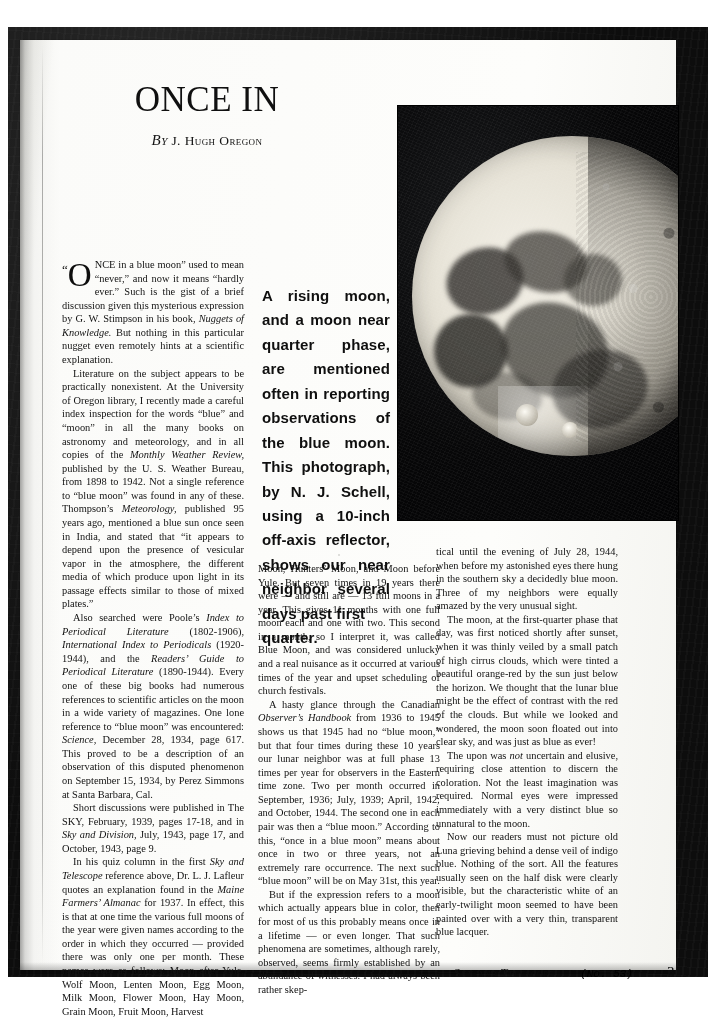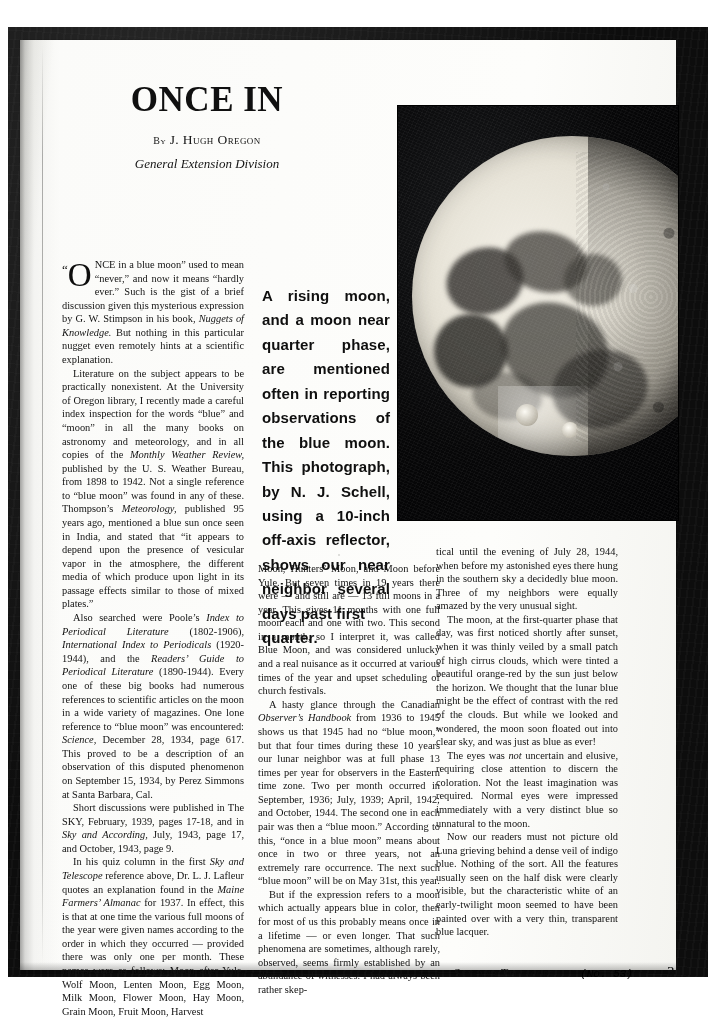--- a/index.html
+++ b/index.html
@@ -96,31 +96,31 @@
     width: 290px;
     text-align: center;
   }
   .headline {
     font-family: "Liberation Serif", serif;
     font-size: 35px;
     line-height: 1.02;
     letter-spacing: 0.5px;
     color: #101010;
     margin: 0;
-    font-weight: bold;
+    font-weight: normal;
   }
   .headline .l2 { display:block; }
   .byline {
     margin-top: 14px;
     font-size: 13.5px;
     letter-spacing: .4px;
     color: #131313;
     font-variant: small-caps;
   }
-  .byline .by { font-size: 10px; }
+  .byline .by { font-size: 15px; font-style: italic; }
   .affil {
     margin-top: 7px;
     font-style: italic;
     font-size: 13px;
     line-height: 1.35;
     color: #141414;
   }
 
   
   .photo {
@@ -289,21 +289,20 @@
 
       <div class="titleblock">
         <h1 class="headline">
           <span>ONCE IN</span>
         </h1>
         <div class="byline">
           <span class="by">By</span>
           <span>J. Hugh Oregon</span>
         </div>
         <div class="affil">
-          <div>General Extension Division</div>
         </div>
       </div>
 
       <div class="photo">
         <div class="sky"></div>
         <div class="moon">
           <div class="mare m1"></div>
           <div class="mare m2"></div>
           <div class="mare m3"></div>
           <div class="mare m4"></div>
@@ -323,34 +322,34 @@
         <span>A rising moon, and a moon near quarter phase, are mentioned often in reporting observations of the blue moon. This photograph, by N. J. Schell, using a 10-inch off-axis reflector, shows our near neighbor several days past first</span>
         <div class="last">quarter.</div>
       </div>
 
       <div class="col col1">
         <p class="noindent dropwrap">
           <span class="quotemark">“</span><span class="dropcap">O</span><span>NCE in a blue moon” used to mean “never,” and now it means “hardly ever.” Such is the gist of a brief discussion given this mysterious expression by G. W. Stimpson in his book, </span><i>Nuggets of Knowledge.</i><span> But nothing in this particular nugget even remotely hints at a scientific explanation.</span>
         </p>
         <p><span>Literature on the subject appears to be practically nonexistent. At the University of Oregon library, I recently made a careful index inspection for the words “blue” and “moon” in all the many books on astronomy and meteorology, and in all copies of the </span><i>Monthly Weather Review,</i><span> published by the U. S. Weather Bureau, from 1898 to 1942. Not a single reference to “blue moon” was found in any of these. Thompson’s </span><i>Meteorology,</i><span> published 95 years ago, mentioned a blue sun once seen in India, and stated that “it appears to depend upon the presence of vesicular vapor in the atmosphere, the different media of which produce upon light in its passage effects similar to those of mixed plates.”</span></p>
         <p><span>Also searched were Poole’s </span><i>Index to Periodical Literature</i><span> (1802-1906), </span><i>International Index to Periodicals</i><span> (1920-1944), and the </span><i>Readers’ Guide to Periodical Literature</i><span> (1890-1944). Every one of these big books had numerous references to scientific articles on the moon in a wide variety of magazines. One lone reference to “blue moon” was encountered: </span><i>Science,</i><span> December 28, 1934, page 617. This proved to be a description of an observation of this disputed phenomenon on September 15, 1934, by Perez Simmons at Santa Barbara, Cal.</span></p>
-        <p><span>Short discussions were published in The SKY, February, 1939, pages 17-18, and in </span><i>Sky and According,</i><span> July, 1943, page 17, and October, 1943, page 9.</span></p>
+        <p><span>Short discussions were published in The SKY, February, 1939, pages 17-18, and in </span><i>Sky and Division,</i><span> July, 1943, page 17, and October, 1943, page 9.</span></p>
         <p><span>In his quiz column in the first </span><i>Sky and Telescope</i><span> reference above, Dr. L. J. Lafleur quotes an explanation found in the </span><i>Maine Farmers’ Almanac</i><span> for 1937. In effect, this is that at one time the various full moons of the year were given names according to the order in which they occurred — provided there was only one per month. These names were as follows: Moon after Yule, Wolf Moon, Lenten Moon, Egg Moon, Milk Moon, Flower Moon, Hay Moon, Grain Moon, Fruit Moon, Harvest</span></p>
       </div>
 
       <div class="col col2">
         <p class="noindent">Moon, Hunters’ Moon, and Moon before Yule. But seven times in 19 years there were — and still are — 13 full moons in a year. This gives 11 months with one full moon each and one with two. This second in a month, so I interpret it, was called Blue Moon, and was considered unlucky and a real nuisance as it occurred at various times of the year and upset scheduling of church festivals.</p>
         <p><span>A hasty glance through the Canadian </span><i>Observer’s Handbook</i><span> from 1936 to 1945 shows us that 1945 had no “blue moon,” but that four times during these 10 years our lunar neighbor was at full phase 13 times per year for observers in the Eastern time zone. Two per month occurred in September, 1936; July, 1939; April, 1942; and October, 1944. The second one in each pair was then a “blue moon.” According to this, “once in a blue moon” means about once in two or three years, not an extremely rare occurrence. The next such “blue moon” will be on May 31st, this year.</span></p>
         <p>But if the expression refers to a moon which actually appears blue in color, then for most of us this probably means once in a lifetime — or even longer. That such phenomena are sometimes, although rarely, observed, seems firmly established by an abundance of witnesses. I had always been rather skep-</p>
       </div>
 
       <div class="col col3">
         <p class="noindent">tical until the evening of July 28, 1944, when before my astonished eyes there hung in the southern sky a decidedly blue moon. Three of my neighbors were equally amazed by the very unusual sight.</p>
         <p>The moon, at the first-quarter phase that day, was first noticed shortly after sunset, when it was thinly veiled by a small patch of high cirrus clouds, which were tinted a beautiful orange-red by the sun just below the horizon. We thought that the lunar blue might be the effect of contrast with the red of the clouds. But while we looked and wondered, the moon soon floated out into clear sky, and was just as blue as ever!</p>
-        <p><span>The eyes was </span><i>not</i><span> uncertain and elusive, requiring close attention to discern the coloration. Not the least imagination was required. Normal eyes were impressed immediately with a very distinct blue so unnatural to the moon.</span></p>
+        <p><span>The upon was </span><i>not</i><span> uncertain and elusive, requiring close attention to discern the coloration. Not the least imagination was required. Normal eyes were impressed immediately with a very distinct blue so unnatural to the moon.</span></p>
         <p>Now our readers must not picture old Luna grieving behind a dense veil of indigo blue. Nothing of the sort. All the features usually seen on the half disk were clearly visible, but the characteristic white of an early-twilight moon seemed to have been painted over with a very thin, transparent blue lacquer.</p>
       </div>
 
       <div class="footer">
         <span class="mag">Sky and Telescope</span>
         <span class="issue">(No. 53)</span>
         <span class="pageno">3</span>
       </div>
 
     </div>

